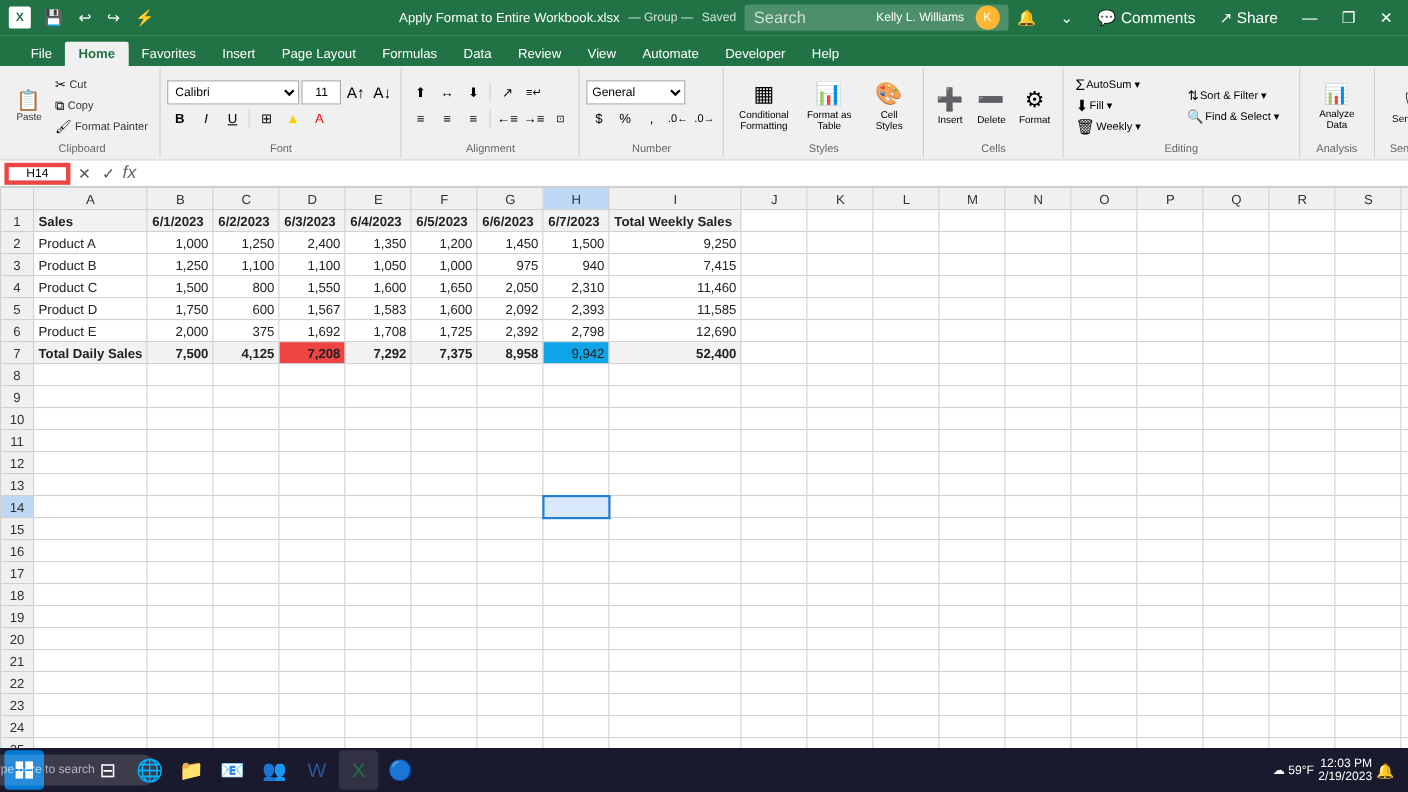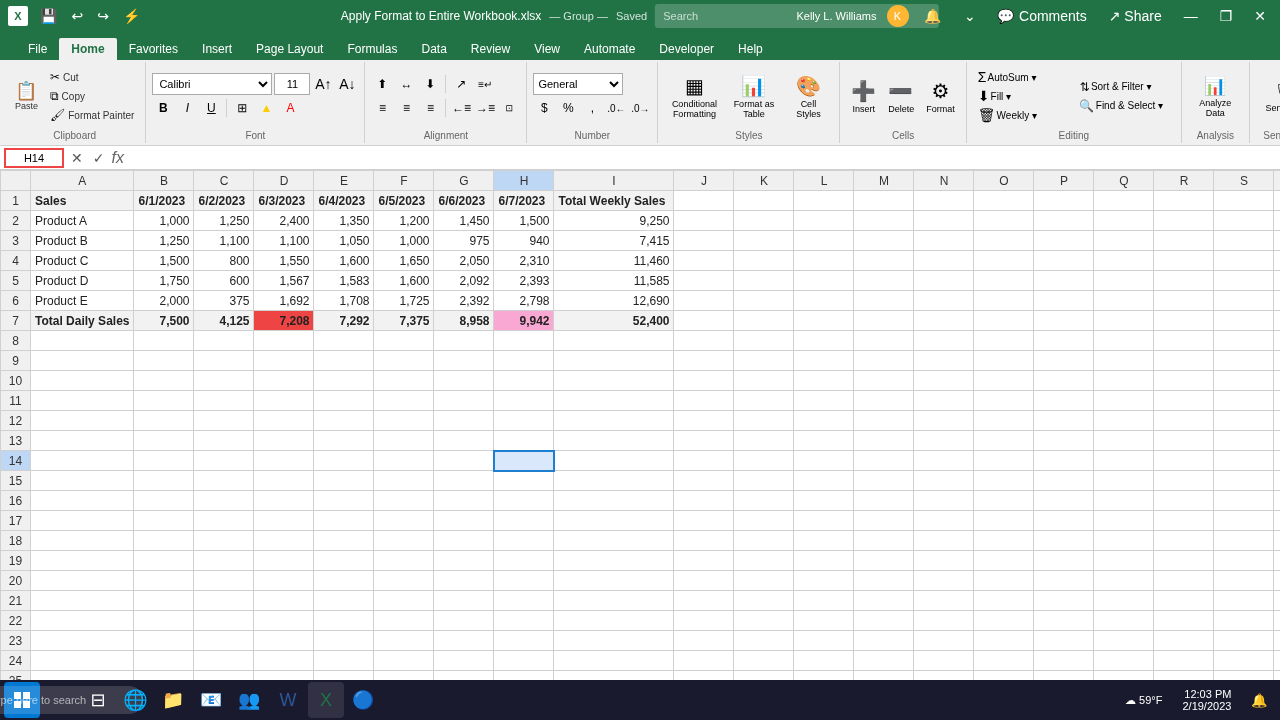--- a/index.html
+++ b/index.html
@@ -144,21 +144,21 @@
       border-bottom: 1px solid #d0d0d0;
       display: flex;
       align-items: center;
       height: 24px;
       padding: 0 4px;
       gap: 4px;
     }
     #cell-ref {
       width: 60px;
       height: 20px;
-      border: 2px solid #ef4444;
+      border: 4px solid #ef4444;
       font-size: 11px;
       text-align: center;
       padding: 0 2px;
     }
     #fx-label { color: #666; font-style: italic; font-size: 16px; }
     #formula-input {
       flex: 1;
       height: 20px;
       border: none;
       outline: none;
@@ -245,21 +245,21 @@
       width: 36px;
       height: 36px;
       display: flex;
       align-items: center;
       justify-content: center;
     }
     #taskbar-right {
       margin-left: auto;
       display: flex;
       align-items: center;
-      gap: 20px;
+      gap: 4px;
       color: white;
       font-size: 11px;
       padding-right: 8px;
     }
     .search-bar-taskbar {
       background: rgba(255,255,255,0.15);
       border: none;
       color: white;
       height: 28px;
       width: 200px;
@@ -275,24 +275,24 @@
       gap: 2px;
       align-items: center;
     }
 
     
     .title-search {
       background: rgba(255,255,255,0.2);
       border: none;
       color: white;
       height: 24px;
-      width: 284px;
+      width: 240px;
       border-radius: 3px;
       padding: 0 8px;
-      font-size: 11px;
+      font-size: 15px;
     }
     .title-search::placeholder { color: rgba(255,255,255,0.7); }
   </style>
 </head>
 <body>
 
 <div id="title-bar">
   <div class="left">
     <div style="background:#fff; color:#217346; font-weight:bold; font-size:11px; width:20px; height:20px; display:flex; align-items:center; justify-content:center; border-radius:2px;">X</div>
     <div id="quick-access">
@@ -702,21 +702,21 @@
           </tr>
           <tr>
             <th class="row-header">7</th>
             <td style="font-weight: 600; background: rgb(242, 242, 242);">Total Daily Sales</td>
             <td class="num" style="font-weight: 600; background: rgb(242, 242, 242);">7,500</td>
             <td class="num" style="font-weight: 600; background: rgb(242, 242, 242);">4,125</td>
             <td class="num" style="font-weight: 600; background: #ef4444;">7,208</td>
             <td class="num" style="font-weight: 600; background: rgb(242, 242, 242);">7,292</td>
             <td class="num" style="font-weight: 600; background: rgb(242, 242, 242);">7,375</td>
             <td class="num" style="font-weight: 600; background: rgb(242, 242, 242);">8,958</td>
-            <td class="num" style="font-weight: 700; background: #f9a8d4; margin-top: 40px;">9,942</td>
+            <td class="num" style="font-weight: 400; background: #0ea5e9; margin-top: 40px;">9,942</td>
             <td class="num" style="font-weight: 600; background: rgb(242, 242, 242);">52,400</td>
             <td></td>
             <td></td>
             <td></td>
             <td></td>
             <td></td>
             <td></td>
             <td></td>
             <td></td>
             <td></td>

